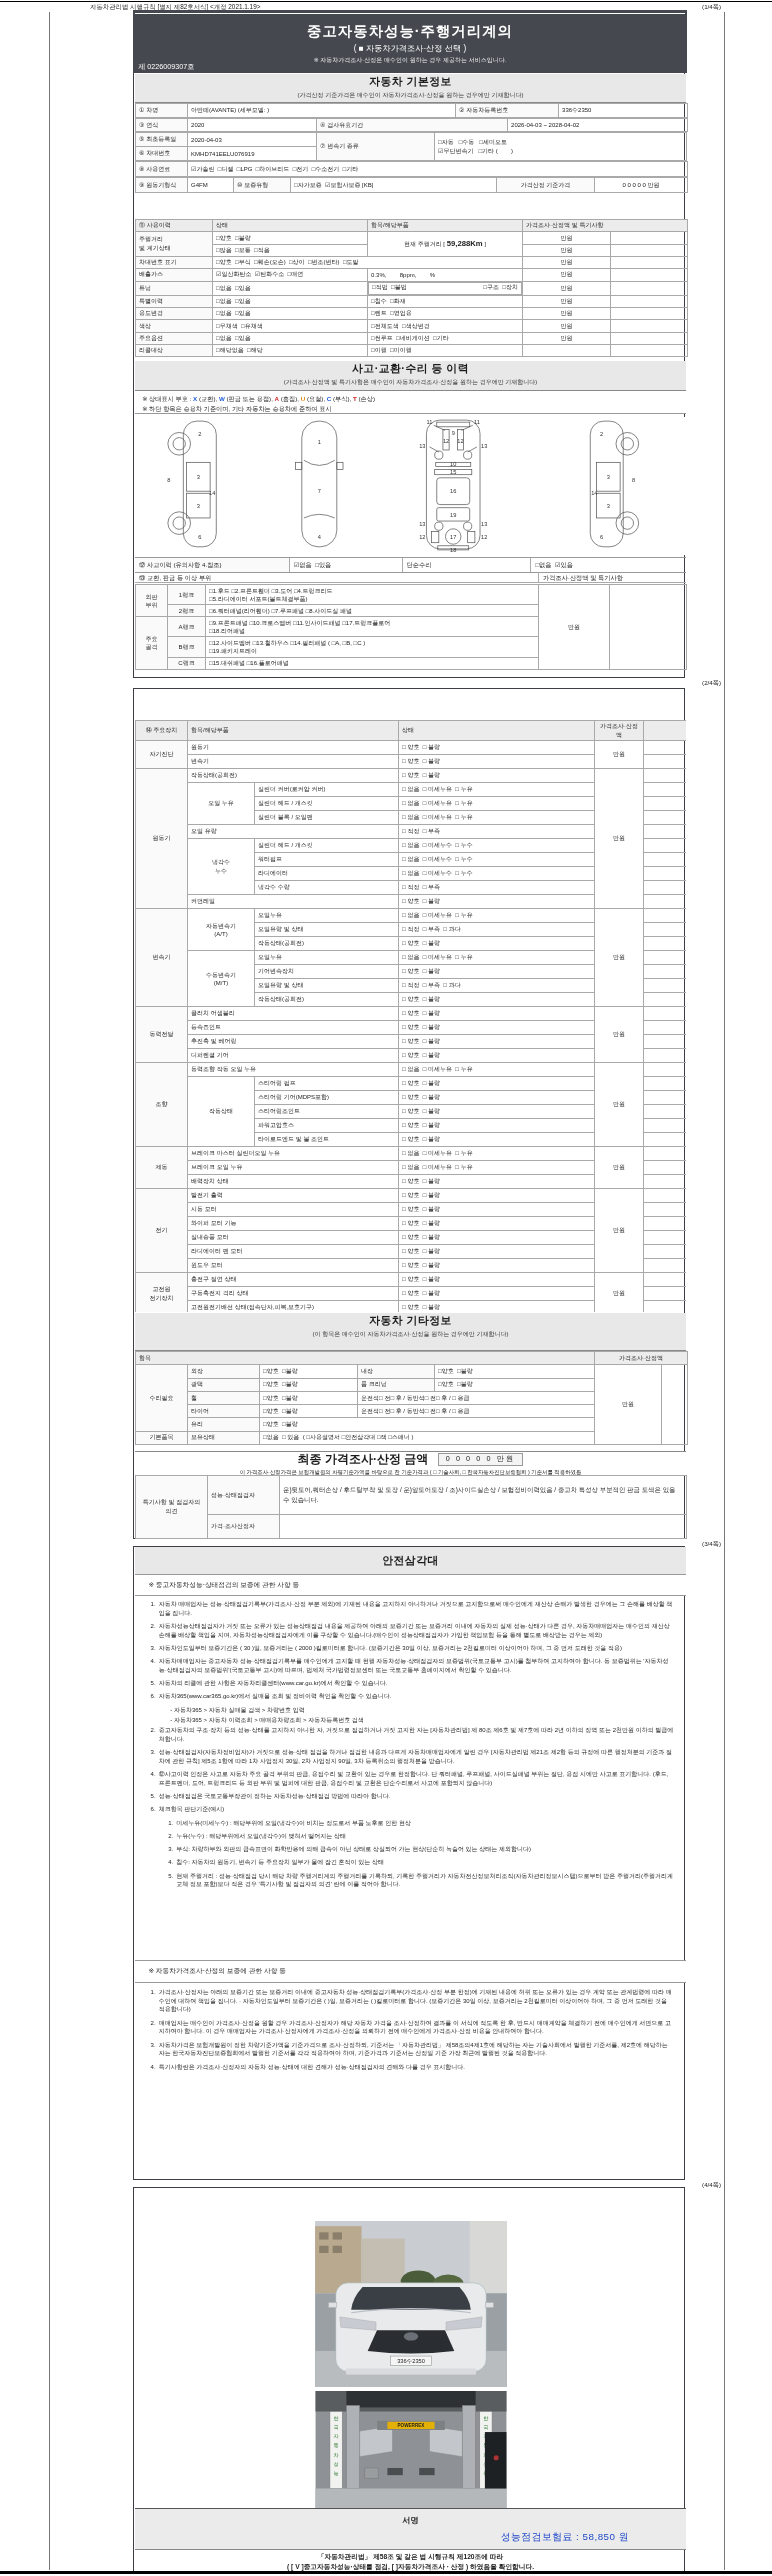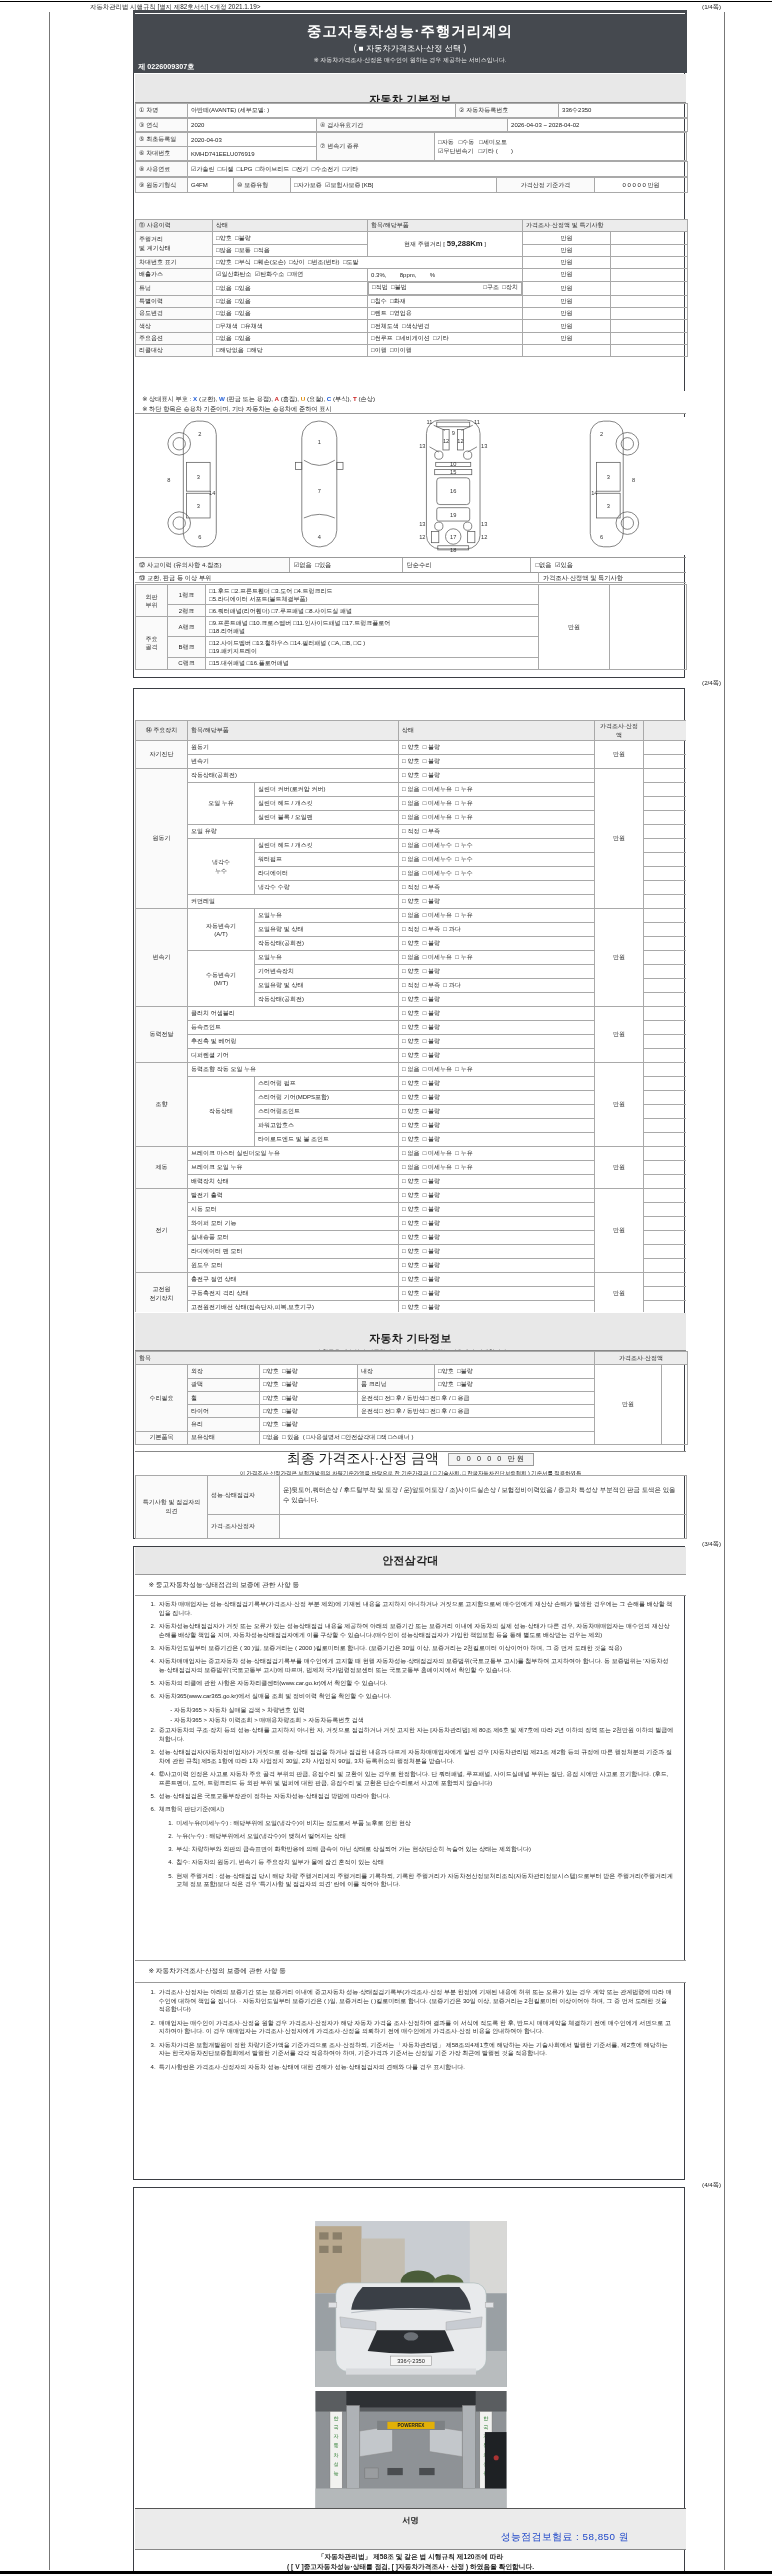--- a/index.html
+++ b/index.html
@@ -12,24 +12,24 @@
   .lawref{left:90px;top:2.6px;font-size:6.4px;}
   .pagemark{right:52px;width:62px;text-align:right;font-size:6.2px;}
   .pb{left:133px;width:552px;border:1.5px solid #3b3e44;box-sizing:border-box;}
   .sec{left:135px;width:551px;box-sizing:border-box;}
   
   .darkbox{left:133px;top:10.3px;width:554px;height:63px;background:#45494f;}
   .darkbox .stripe{position:absolute;left:2.1px;top:2.6px;width:550px;height:1.5px;background:#fff;}
   .dtitle{position:absolute;left:0;top:11.3px;width:100%;text-align:center;color:#fff;font-size:14.4px;font-weight:bold;letter-spacing:1px;}
   .dselect{position:absolute;left:0;top:33px;width:100%;text-align:center;color:#fff;font-size:8.2px;}
   .dnote{position:absolute;left:0;top:46px;width:100%;text-align:center;color:#eee;font-size:6px;}
-  .docno{position:absolute;left:5.2px;bottom:1.5px;color:#fff;font-size:7.2px;font-weight:bold;text-align:right;}
+  .docno{position:absolute;left:5.2px;bottom:1.5px;color:#fff;font-size:7.2px;font-weight:normal;text-align:right;}
   
   .sechd{background:#e8e8e8;border-bottom:0.5px solid #888;text-align:center;overflow:hidden;}
-  .sechd .t{font-size:10.8px;font-weight:bold;margin-top:19px;letter-spacing:0.5px;}
+  .sechd .t{font-size:10.8px;font-weight:bold;margin-top:1px;letter-spacing:0.5px;}
   .sechd .s{font-size:6px;margin-top:2.1px;color:#333;}
   
   table{border-collapse:collapse;width:100%;table-layout:fixed;}
   td{border:0.5px solid #a9a9a9;padding:0.5px 3.1px;font-size:6px;vertical-align:middle;overflow:hidden;}
   .st{white-space:pre-wrap;}
   .lbl{background:#fafafa;}
   .hrow td{background:#ececec;font-size:6px;}
   .ct{text-align:center;}
   .pr{text-align:center;}
   .big{font-size:7.7px;font-weight:bold;}
@@ -43,21 +43,21 @@
   .diagwrap{background:#fff;text-align:center;}
   .histrow{display:flex;border-top:0.5px solid #999;border-bottom:0.5px solid #999;font-size:6.2px;}
   .histrow>div{padding:2.6px 4.1px;border-right:0.5px solid #aaa;box-sizing:border-box;white-space:pre-wrap;}
   .exchrow{display:flex;font-size:6.2px;border-bottom:0.5px solid #aaa;}
   .exchrow>div{padding:1.5px 4.1px;box-sizing:border-box;}
   .rank td{font-size:6px;line-height:1.35;padding:1.5px 3.1px;}
   .rglbl,.rrank{text-align:center;background:#fafafa;}
   
   .finalband{display:flex;flex-direction:column;align-items:center;justify-content:center;background:#fff;border-top:0.5px solid #888;}
   .finalrow{display:flex;align-items:center;gap:9.3px;}
-  .finalrow .fl{font-size:14px;font-weight:normal;}
+  .finalrow .fl{font-size:12px;font-weight:bold;}
   .finalrow .fv{border:0.5px solid #999;background:#f4f4f4;padding:0.5px 7.2px;font-size:7.2px;letter-spacing:2.1px;}
   .finalnote{font-size:5.4px;margin-top:1.5px;color:#222;}
   
   .nsec{border-top:0.5px solid #999;border-bottom:0.5px solid #999;padding:5.7px 13.4px;font-size:6.7px;background:#fff;box-sizing:border-box;}
   .nbody{overflow:hidden;}
   .ni{display:flex;margin:0 12.4px 4.6px;gap:3.1px;font-size:6px;line-height:1.45;}
   .nn{min-width:8.2px;text-align:right;flex:none;}
   .nis{margin-left:30px;}
   .nid{margin-left:24px;margin-bottom:1.5px;}
   
@@ -270,20 +270,24 @@
             <td class="lbl pre">리콜대상</td>
             <td class="st">□해당없음  □해당</td>
             <td class="st"><span>□이행  □미이행</span></td>
             <td class="pr"></td>
             <td class="bl"></td>
           </tr>
         </tbody>
     </table>
   </div>
 
+  <div class="abs sec sechd" style="top:361px;height:30px;">
+    <div class="t">사고·교환·수리 등 이력</div>
+    <div class="s">(가격조사·산정액 및 특기사항은 매수인이 자동차가격조사·산정을 원하는 경우에만 기재합니다)</div>
+  </div>
   <div class="abs sec legendbox" style="top:391px;height:23px;">
     <div><span>※ 상태표시 부호 :</span> <span id="legend-codes"><span><b style="color: rgb(29, 91, 216);">X</b><span> (교환), </span></span><span><b style="color: rgb(29, 91, 216);">W</b><span> (판금 또는 용접), </span></span><span><b style="color: rgb(204, 34, 34);">A</b><span> (흠집), </span></span><span><b style="color: rgb(221, 136, 0);">U</b><span> (요철), </span></span><span><b style="color: rgb(29, 91, 216);">C</b><span> (부식), </span></span><span><b style="color: rgb(204, 34, 34);">T</b><span> (손상) </span></span></span></div>
     <div>※ 하단 항목은 승용차 기준이며, 기타 자동차는 승용차에 준하여 표시</div>
   </div>
   <div class="abs sec diagwrap" style="top:417px;height:138px;">
     <svg width="546" height="136" viewBox="0 0 1060 264">
       <g stroke="#555" fill="none" stroke-width="1.4">
 
         <rect x="88" y="8" width="64" height="244" rx="26"></rect>
         <rect x="94" y="88" width="46" height="56"></rect>

